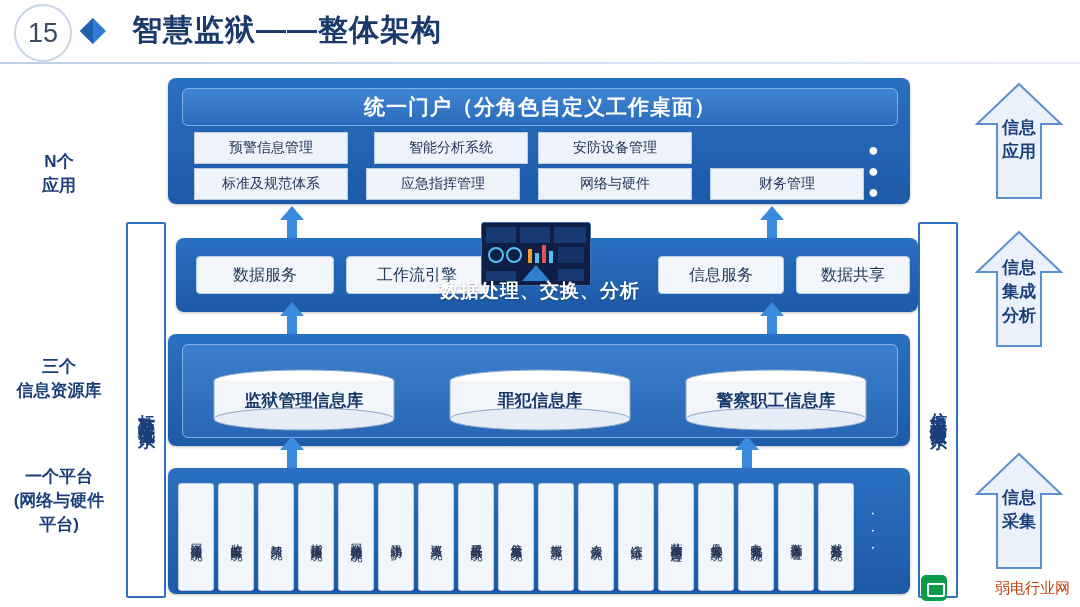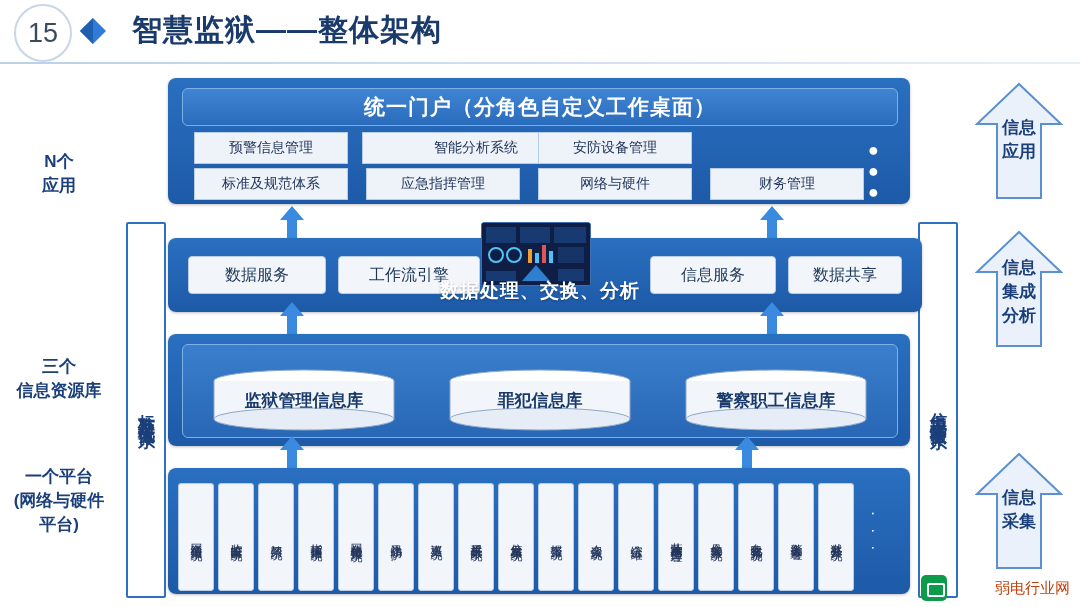--- a/index.html
+++ b/index.html
@@ -81,21 +81,21 @@
   #rchip-3{top:452px;}
 
   
   .panel{
     position:absolute;
     background:linear-gradient(to bottom,#2a6fc0,#1d5aa8);
     border-radius:8px;
     box-shadow:0 1px 3px rgba(0,0,0,.25);
   }
   #panel-app{left:168px;top:78px;width:742px;height:126px;}
-  #panel-mid{left:168px;top:238px;width:742px;height:74px;padding-left:12px;}
+  #panel-mid{left:176px;top:238px;width:742px;height:74px;}
   #panel-db{left:168px;top:334px;width:742px;height:112px;}
   #panel-plat{left:168px;top:468px;width:742px;height:126px;}
 
   .portal{
     position:absolute;left:14px;top:10px;width:714px;height:36px;
     border:1px solid #7fb0e4;border-radius:6px;
     background:linear-gradient(to bottom,#3f84d2,#2a6cbc);
     display:flex;align-items:center;justify-content:center;
     color:#ffffff;font-size:21px;font-weight:bold;letter-spacing:1px;
   }
@@ -238,21 +238,21 @@
   <div class="txt">
     <div>信息</div>
     <div>采集</div>
   </div>
 </div>
 
 <div class="panel" id="panel-app">
   <div class="portal">统一门户（分角色自定义工作桌面）</div>
 
   <div class="app-chip" style="left:26px;top:54px;width:152px;">预警信息管理</div>
-  <div class="app-chip" style="left:194px;top:54px;width:152px;padding-left:37px;">智能分析系统</div>
+  <div class="app-chip" style="left:206px;top:54px;width:152px;">智能分析系统</div>
   <div class="app-chip" style="left:370px;top:54px;width:152px;">安防设备管理</div>
 
   <div class="app-chip" style="left:26px;top:90px;width:152px;">标准及规范体系</div>
   <div class="app-chip" style="left:198px;top:90px;width:152px;">应急指挥管理</div>
   <div class="app-chip" style="left:370px;top:90px;width:152px;">网络与硬件</div>
   <div class="app-chip" style="left:542px;top:90px;width:152px;">财务管理</div>
 
   <div class="dots" style="left:700px;top:62px;">● ● ● ●</div>
 </div>
 

